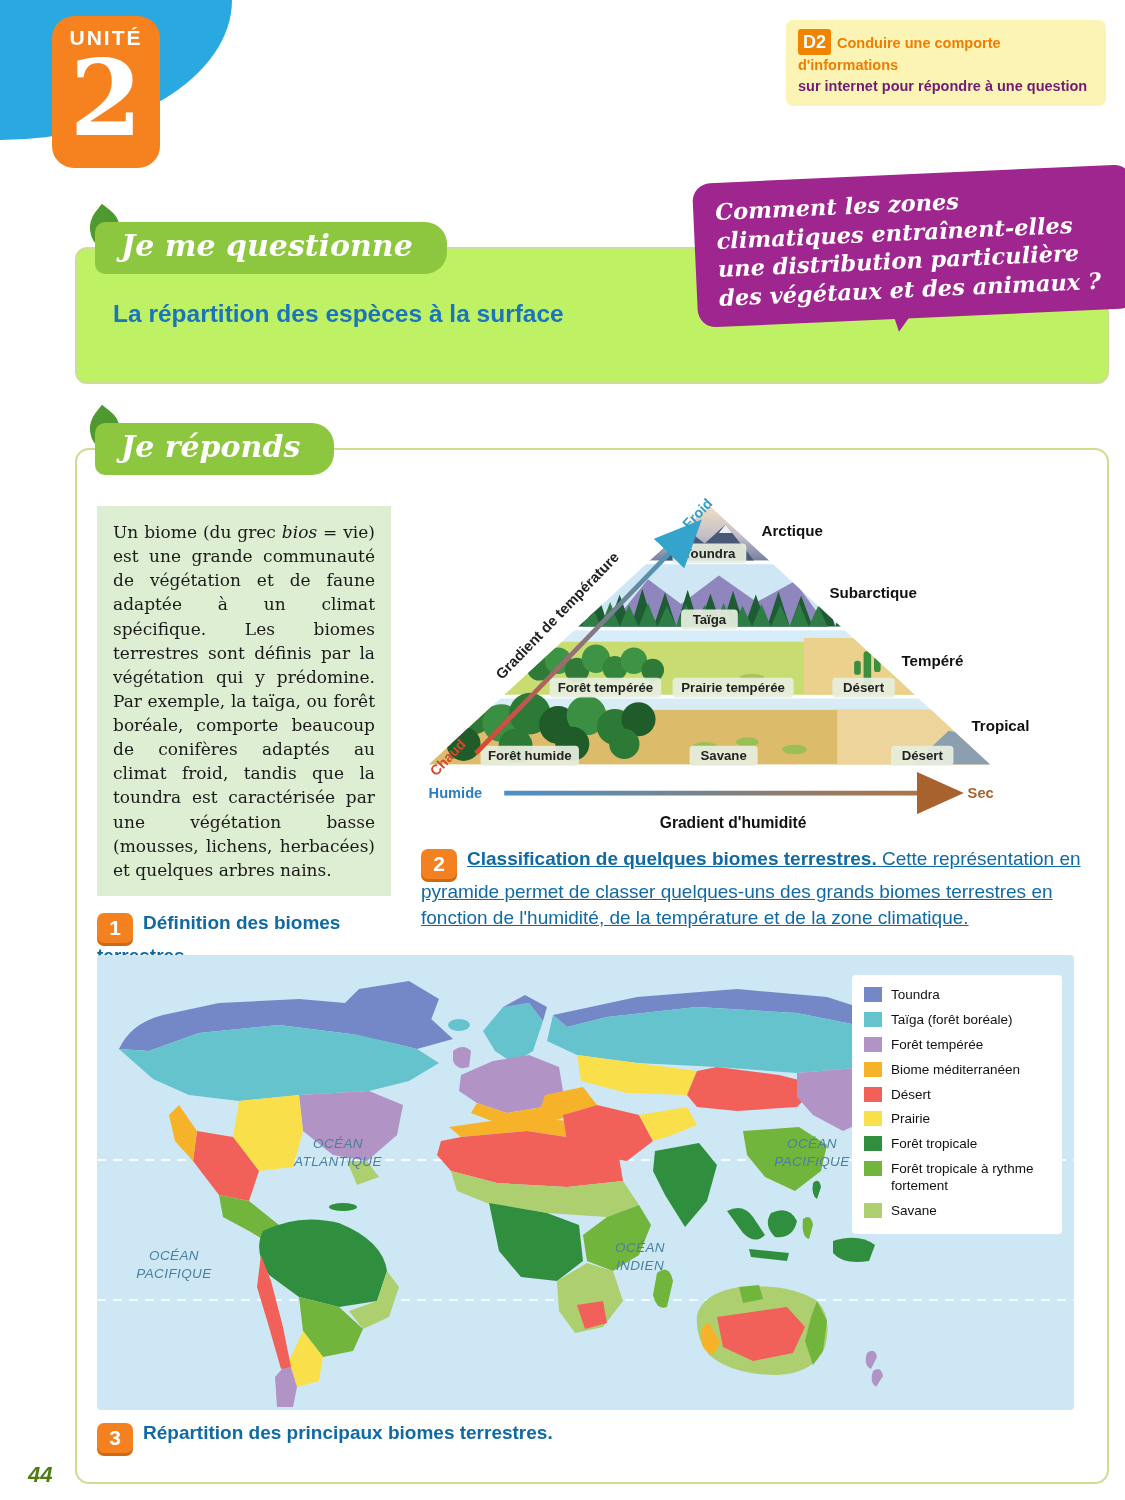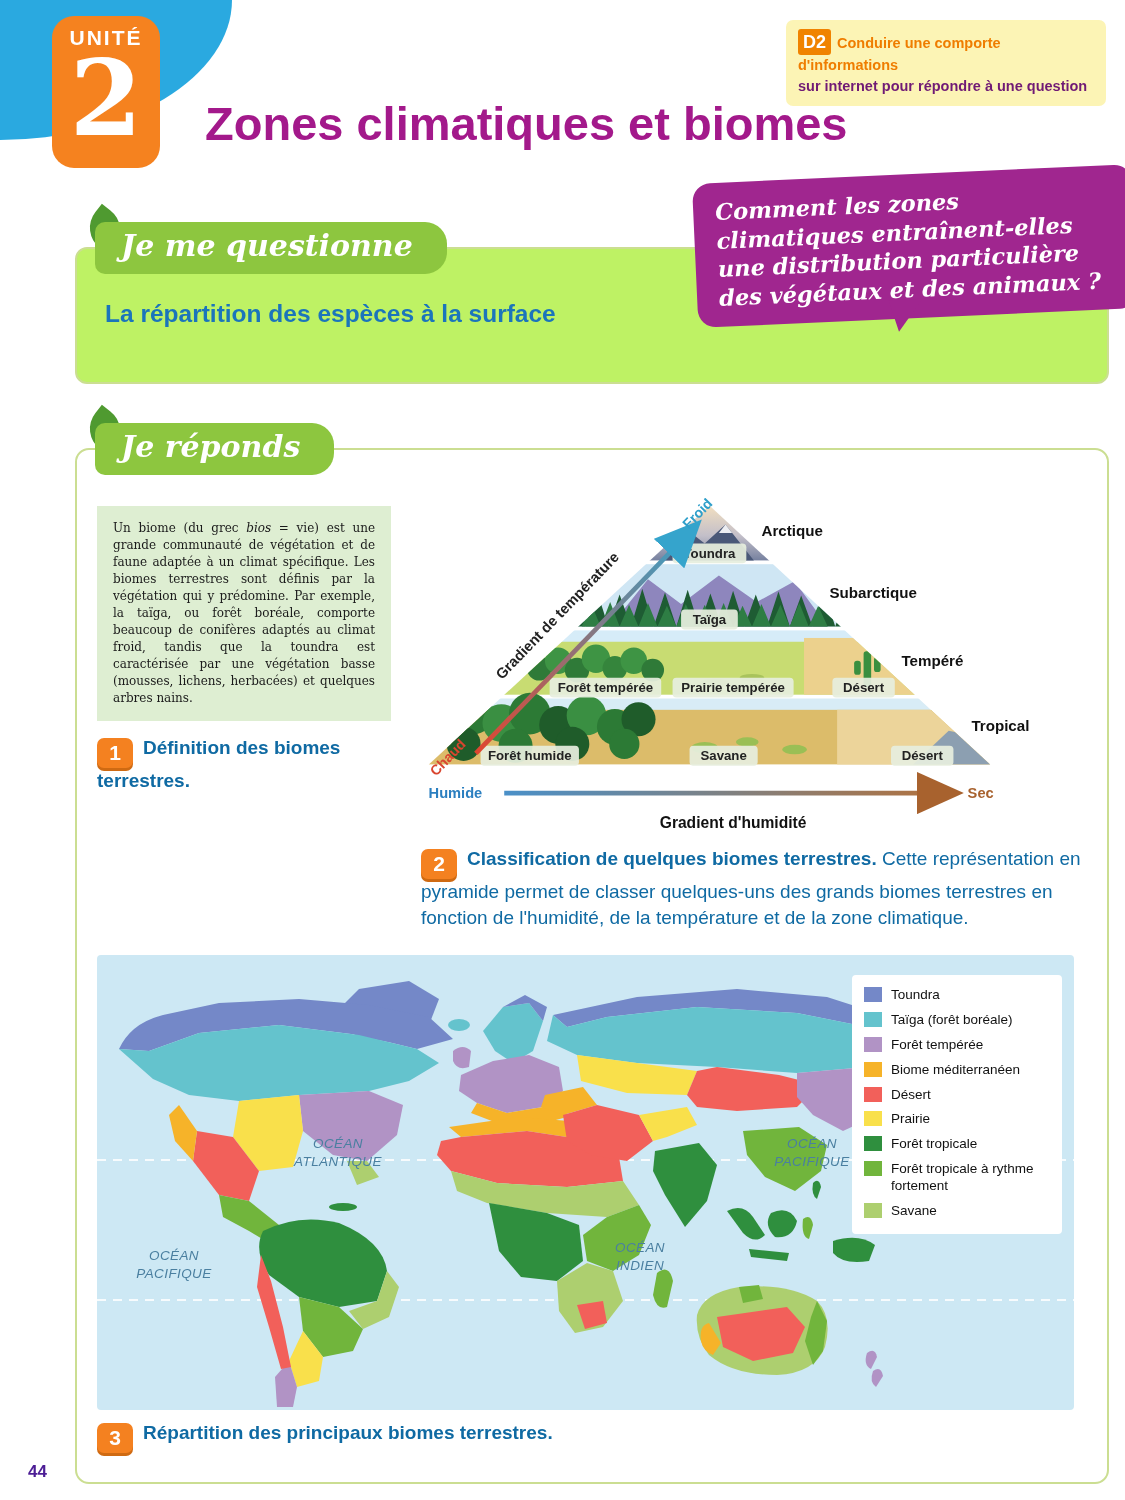--- a/index.html
+++ b/index.html
@@ -25,44 +25,44 @@
   
   .banner{position:absolute;top:-27px;left:18px;background:#8dc63f;color:#fff;
           font-family:"DejaVu Serif",serif;font-style:italic;font-weight:bold;font-size:30px;
           padding:6px 34px 11px 26px;border-radius:10px 22px 22px 10px;}
   .leaf{position:absolute;top:-38px;left:10px;width:36px;height:36px;background:#4f9a30;
         border-radius:0 70% 0 70%;transform:rotate(38deg);}
 
   
   .q-box{position:absolute;left:75px;top:247px;width:1030px;height:133px;border:2px solid #cbde92;
          border-radius:12px;background:#bef264;}
-  .intro{margin:48px 0 0 28px;font-size:24.5px;font-weight:bold;color:#1b75bb;line-height:1.38;}
+  .intro{margin:48px 0 0 36px;font-size:24.5px;font-weight:bold;color:#1b75bb;line-height:1.38;}
 
   .bubble{position:absolute;left:695px;top:174px;width:396px;background:#a0268f;color:#fff;
           border-radius:18px;padding:15px 22px;transform:rotate(-2.6deg);z-index:5;
           font-family:"DejaVu Serif",serif;font-style:italic;font-weight:bold;font-size:22.5px;line-height:1.27;}
   .bubble-tail{position:absolute;left:185px;bottom:-30px;width:0;height:0;
                border:17px solid transparent;border-top:32px solid #a0268f;transform:skewX(-14deg);}
 
   
   .a-box{position:absolute;left:75px;top:448px;width:1030px;height:1032px;border:2px solid #cbde92;
          border-radius:14px;background:#fff;}
   .left-col{position:absolute;left:20px;top:56px;width:294px;}
-  .def-box{background:#deeed2;padding:14px 16px;font-family:"DejaVu Serif",serif;font-size:12px;
+  .def-box{background:#deeed2;padding:14px 16px;font-family:"DejaVu Serif",serif;font-size:17px;
            line-height:1.42;text-align:justify;color:#1a1a1a;}
   .def-box p{margin:0;}
   .caption{font-size:19px;color:#0f6aa3;line-height:1.35;}
   .caption b{color:#0f6aa3;}
   .cap1{margin-top:14px;}
   .num-badge{display:inline-block;background:#f48120;color:#fff;font-weight:bold;font-size:21px;
              width:36px;height:30px;line-height:30px;text-align:center;border-radius:7px;
              box-shadow:0 3px 0 #cf6a12;margin-right:10px;vertical-align:-6px;}
   .right-col{position:absolute;left:344px;top:48px;width:664px;}
   .pyramid svg{display:block;width:662px;height:auto;}
-  .cap2{margin-top:8px;}
+  .cap2{margin-top:8px;text-decoration:underline;}
 
   
   .chip rect{fill:#e6eede;opacity:.93;}
   .chip text{text-anchor:middle;font-size:14px;font-weight:600;fill:#222;
              font-family:"Liberation Sans",sans-serif;}
   .zone{font-size:16px;font-weight:bold;fill:#111;font-family:"Liberation Sans",sans-serif;}
   .ax-temp{font-size:15.5px;font-weight:bold;fill:#222;text-anchor:middle;}
   .froid{font-size:15px;font-weight:bold;fill:#2f9fca;text-anchor:middle;}
   .chaud{font-size:15px;font-weight:bold;fill:#d9452f;text-anchor:middle;}
   .hum-l{font-size:15.5px;font-weight:bold;fill:#2b7fc0;}
@@ -79,33 +79,32 @@
   .f-savane{fill:var(--c-savane,#adcf6f);}
   .ocean{position:absolute;font-style:italic;color:#4a7fa0;font-size:13.5px;text-align:center;
          line-height:1.35;letter-spacing:.4px;width:150px;}
   .legend{position:absolute;right:12px;top:20px;width:186px;background:#fff;border-radius:4px;
           padding:12px 12px 6px 12px;}
   .legend-item{display:flex;gap:9px;align-items:flex-start;margin-bottom:8px;font-size:13.5px;color:#111;
                line-height:1.25;}
   .swatch{width:18px;height:15px;flex:none;margin-top:0;}
   .cap3{position:absolute;left:20px;top:970px;width:900px;}
 
-  .page-num{position:absolute;left:28px;top:1462px;font-size:17px;font-weight:bold;color:#4c1d95;}
+  .page-num{position:absolute;left:28px;top:1462px;font-size:22px;font-weight:bold;color:#4d7c0f;font-style:italic;}
 </style>
 </head>
 <body>
 
 <div class="page">
 
   <div class="swoosh"></div>
   <div class="unit-badge">
     <div class="unit-label">UNITÉ</div>
     <div class="unit-number">2</div>
   </div>
-  <h1 class="title">Zones climatiques et biomes</h1>
 
   <div class="competence">
     <span class="d2">D2</span><span class="comp-l1">Conduire une comporte d'informations</span><br>
     <span class="comp-l2">sur internet pour répondre à une question</span>
   </div>
 
   <div class="q-box">
     <span class="leaf"></span>
     <div class="banner">
       <span>Je me questionne</span>

